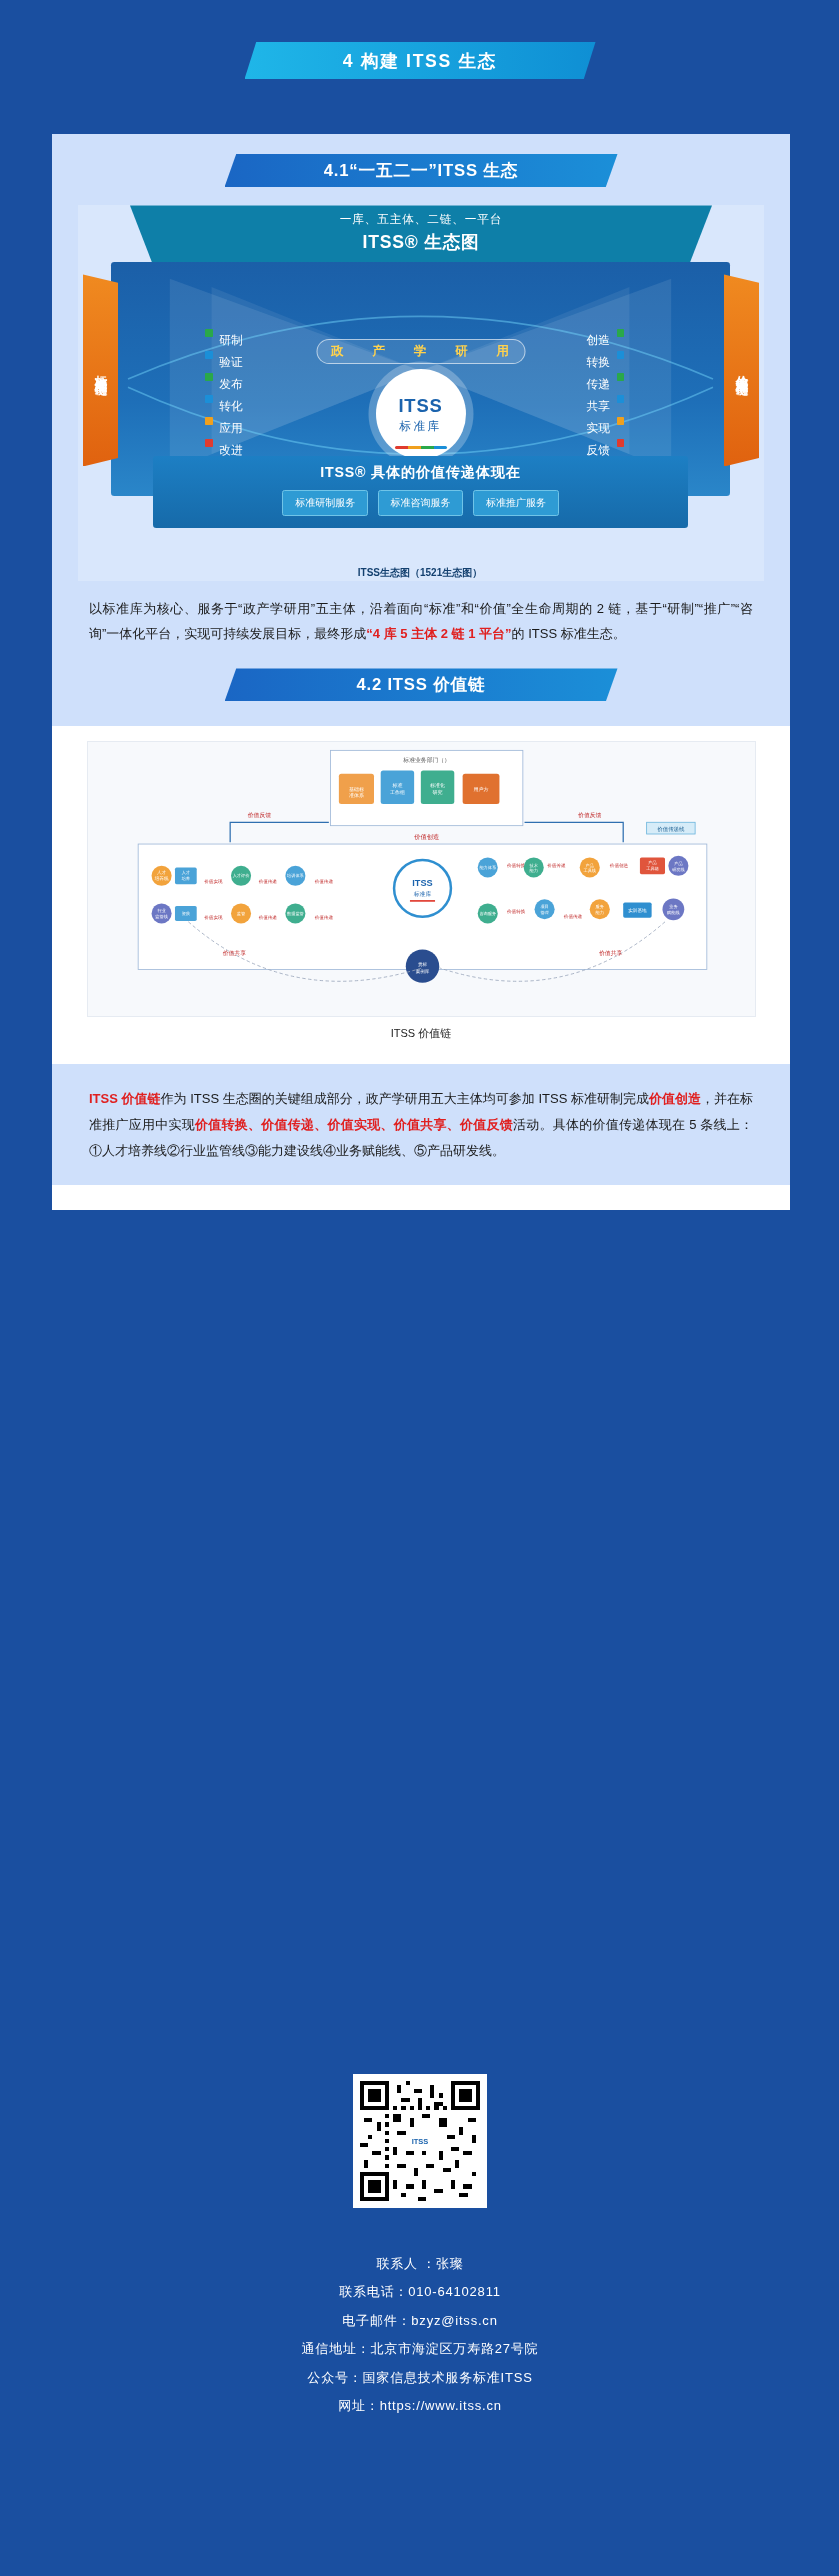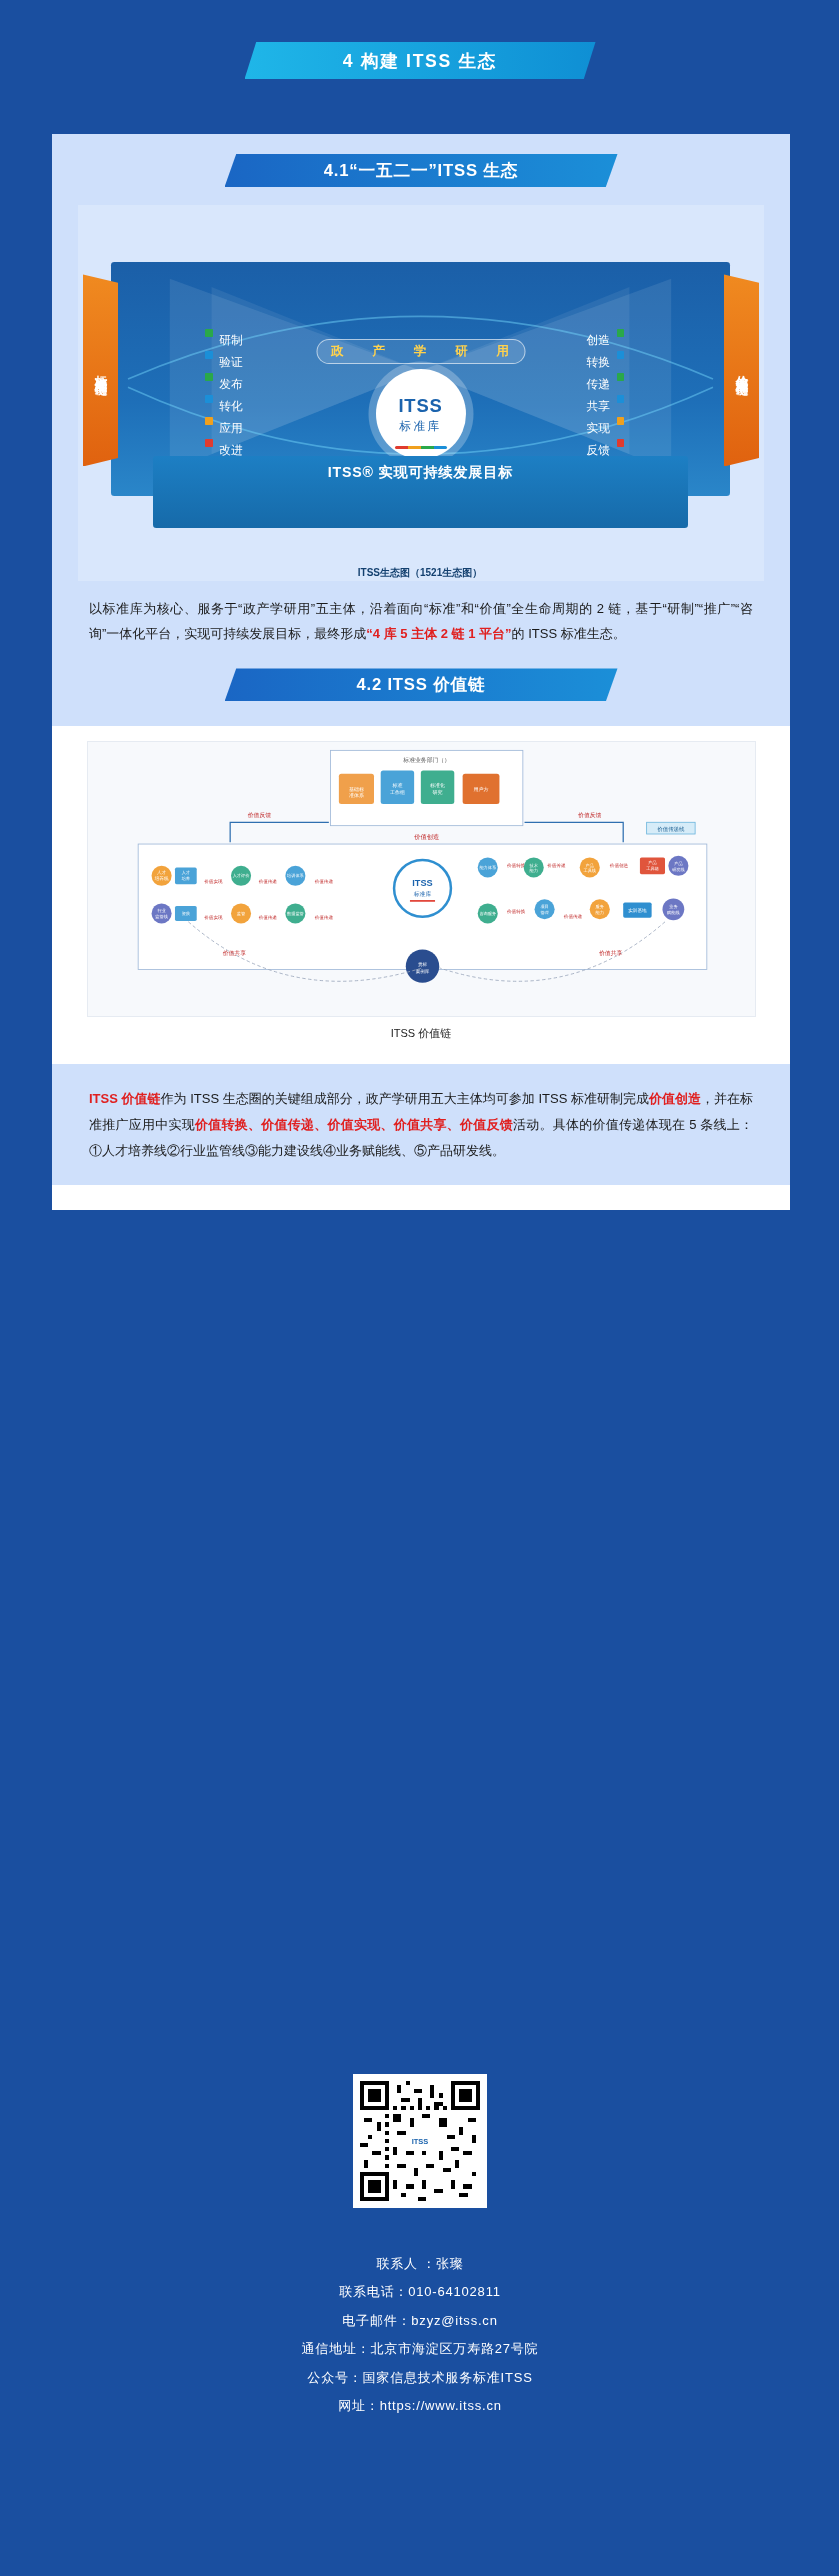--- a/index.html
+++ b/index.html
@@ -181,20 +181,24 @@
 <div class="card">
 
   <div class="card-blue-top">
 
     <div class="sec-banner">
       <span>4.1“一五二一”ITSS 生态</span>
     </div>
 
     <div class="eco-wrap">
 
+      <div class="eco-head">
+        <div class="l1">一库、五主体、二链、一平台</div>
+        <div class="l2">ITSS® 生态图</div>
+      </div>
 
       <div class="eco-body">
 
         <svg width="619" height="234" style="position:absolute;left:0;top:0;" viewBox="0 0 740 280">
           <polygon points="70,20 370,130 70,250" fill="rgba(255,255,255,0.09)"></polygon>
           <polygon points="670,20 370,130 670,250" fill="rgba(255,255,255,0.09)"></polygon>
           <polygon points="120,30 370,130 120,230" fill="rgba(255,255,255,0.07)"></polygon>
           <polygon points="620,30 370,130 620,230" fill="rgba(255,255,255,0.07)"></polygon>
           <path d="M20,140 q350,-150 700,0" stroke="rgba(120,220,255,.45)" stroke-width="2" fill="none"></path>
           <path d="M20,150 q350,160 700,0" stroke="rgba(120,220,255,.45)" stroke-width="2" fill="none"></path>
@@ -270,21 +274,26 @@
       </div>
 
       <div class="ribbon left">
         <span>标准全周期链</span>
       </div>
       <div class="ribbon right">
         <span>价值全周期链</span>
       </div>
 
       <div class="platform">
-        <div class="ptitle">ITSS® 实现可持续发展目标</div>
+        <div class="ptitle">ITSS® 具体的价值传递体现在</div>
+        <div class="pbtns">
+          <div class="pbtn">标准研制服务</div>
+          <div class="pbtn">标准咨询服务</div>
+          <div class="pbtn">标准推广服务</div>
+        </div>
       </div>
 
       <div class="eco-caption">ITSS生态图（1521生态图）</div>
     </div>
 
     <div class="para">
       <span>以标准库为核心、服务于“政产学研用”五主体，沿着面向“标准”和“价值”全生命周期的 2 链，基于“研制”“推广”“咨询”一体化平台，实现可持续发展目标，最终形成</span><span class="red">“4 库 5 主体 2 链 1 平台”</span><span>的 ITSS 标准生态。</span>
     </div>
 
     <div style="height:22px"></div>

